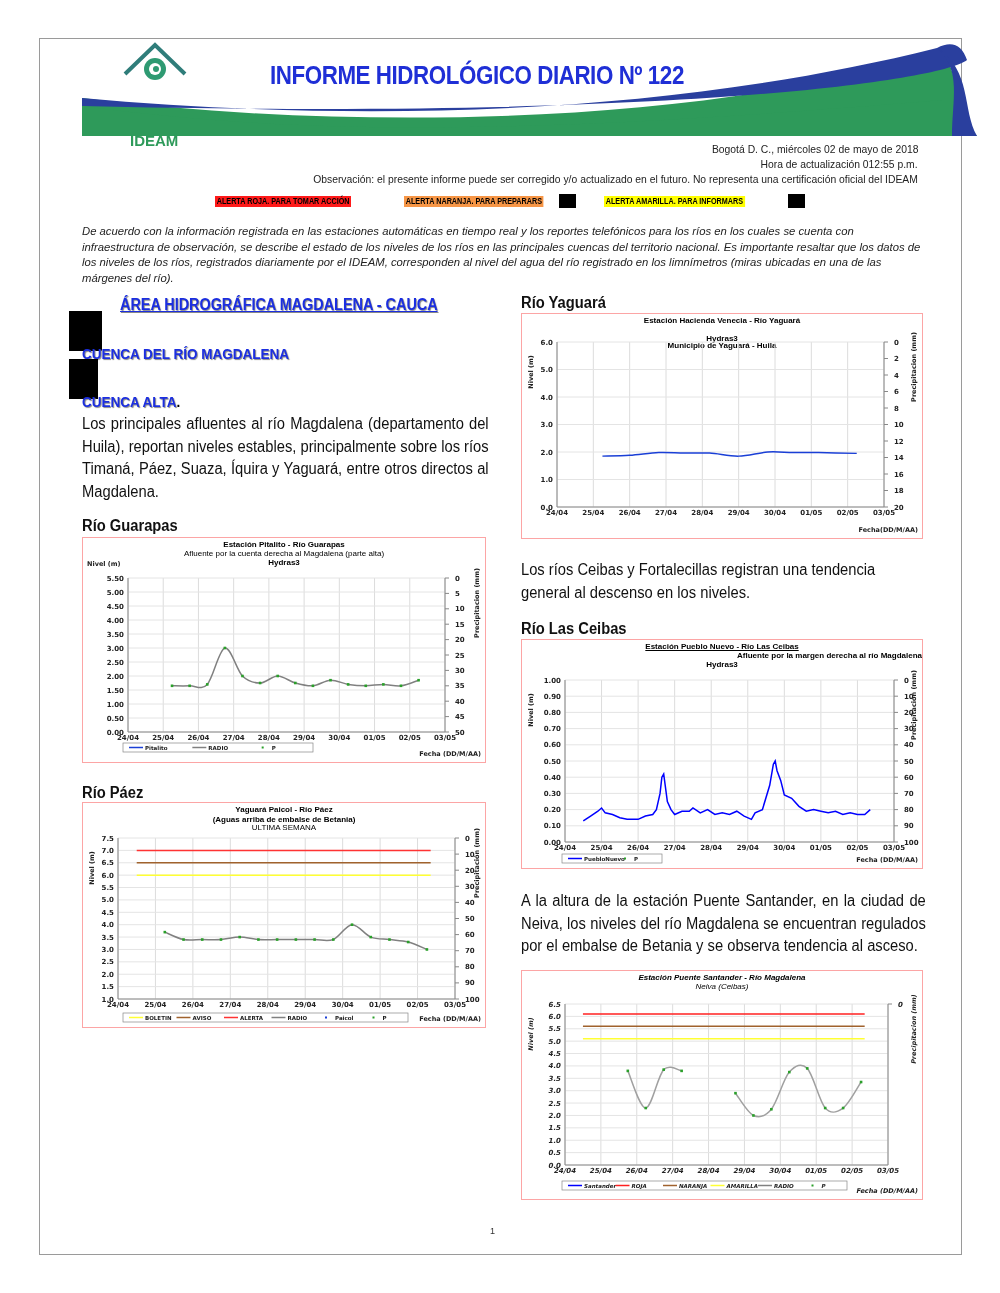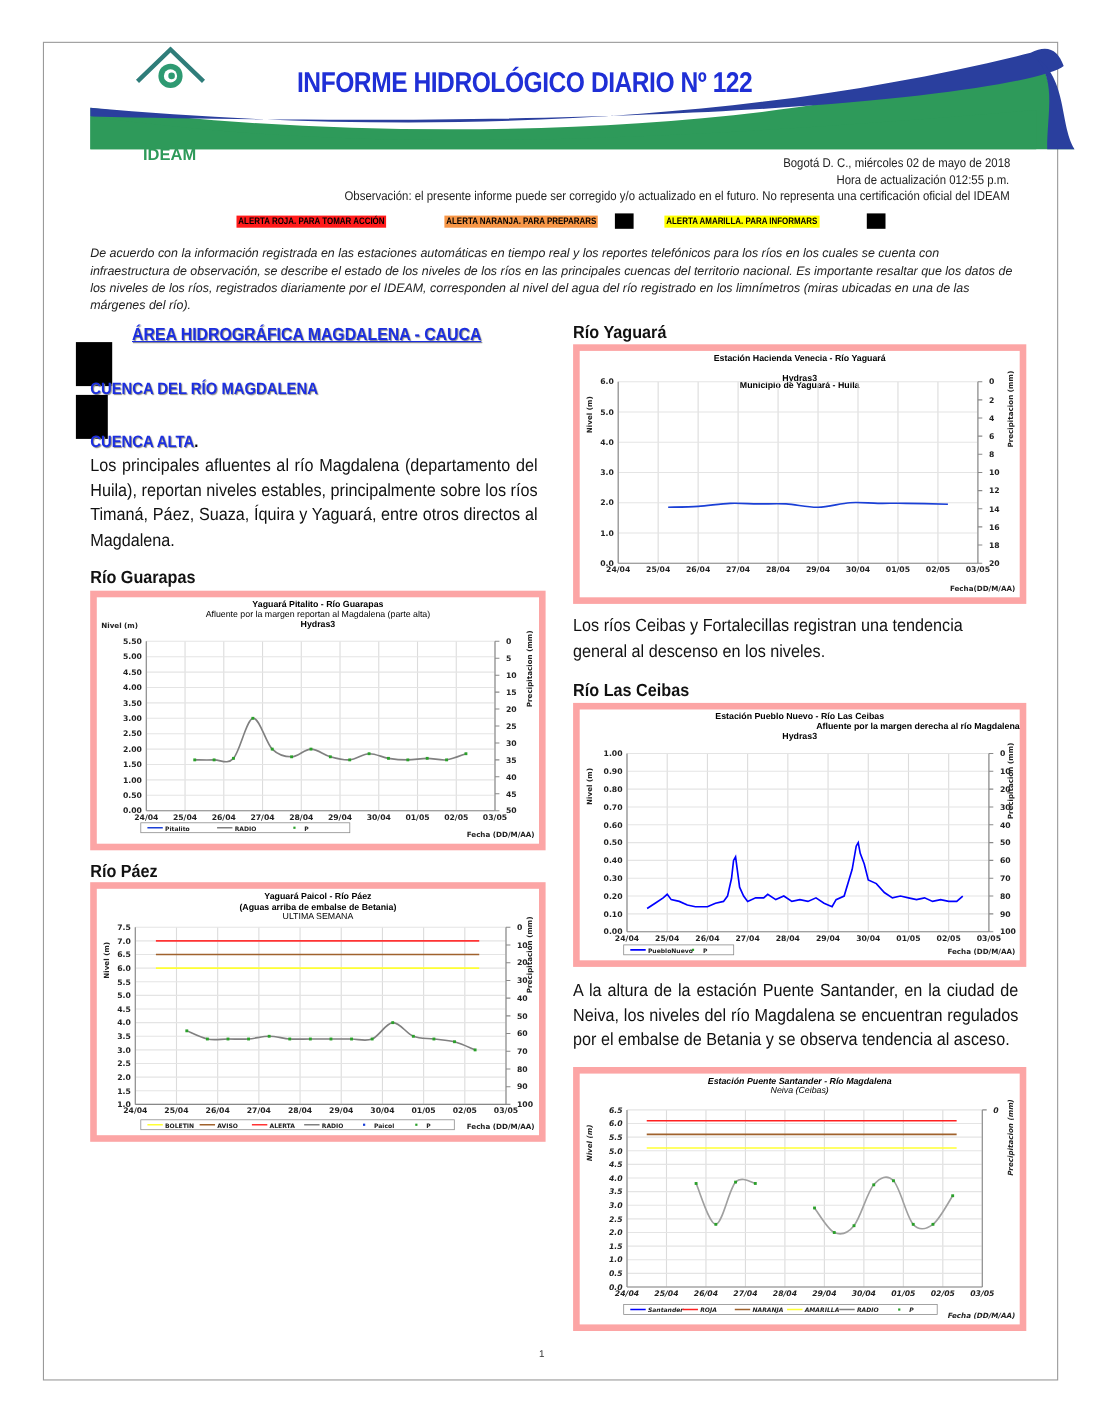--- a/index.html
+++ b/index.html
@@ -9,21 +9,21 @@
   .banner { position: absolute; left: 82px; top: 40px; width: 895px; height: 96px; }
   .title { position: absolute; left: 270px; top: 60px; font-family: "Liberation Sans", sans-serif; font-weight: bold; font-size: 26px; color: #1f2fd6; letter-spacing: -0.5px; transform: scaleX(0.86); transform-origin: left; white-space: nowrap; }
   .right-lines { position: absolute; right: 82px; text-align: right; font-size: 11.5px; color: #222; transform: scaleX(0.9); transform-origin: right; white-space: nowrap; }
   .alert { position: absolute; top: 196px; height: 11px; font-size: 8.5px; font-weight: bold; line-height: 11px; padding: 0 2px; transform: scaleX(0.85); transform-origin: left; white-space: nowrap; }
   .blk { position: absolute; background: #000; }
   .intro { position: absolute; left: 82px; top: 224px; width: 840px; font-size: 11.3px; font-style: italic; line-height: 15.5px; color: #222; }
   .area-title { position: absolute; left: 120px; top: 296px; font-size: 16px; font-weight: bold; color: #1b2ee0; text-decoration: underline; text-shadow: 1px 1px 1px #888; transform: scaleX(0.9); transform-origin: left; white-space: nowrap; }
   .cuenca { position: absolute; left: 82px; font-size: 15px; font-weight: bold; color: #1b2ee0; text-shadow: 1px 1px 1px #888; transform: scaleX(0.9); transform-origin: left; white-space: nowrap; }
   .body-text { position: absolute; font-size: 16px; line-height: 22.5px; color: #111; transform: scaleX(0.92); transform-origin: left; }
   .river-h { position: absolute; font-size: 16px; font-weight: bold; color: #111; transform: scaleX(0.92); transform-origin: left; white-space: nowrap; }
-  .chart { position: absolute; border: 6px solid #fca5a5; background: #fff; }
+  .chart { position: absolute; border: 1px solid #fca5a5; background: #fff; }
   .chart svg { position: absolute; left: 0; top: 0; }
   .ctitle { position: absolute; left: 0; right: 0; text-align: center; font-size: 8px; line-height: 9px; }
   .b { font-weight: bold; }
   .footer-num { position: absolute; left: 490px; top: 1226px; font-size: 9px; color: #333; }
   svg text { font-family: "DejaVu Sans", sans-serif; }
 </style>
 </head>
 <body>
 
 <div class="page"></div>
@@ -59,22 +59,22 @@
 
 <div class="area-title">ÁREA HIDROGRÁFICA MAGDALENA - CAUCA</div>
 <div class="blk" style="left:69px;top:311px;width:33px;height:40px;"></div>
 <div class="cuenca" style="top:345px;">CUENCA DEL RÍO MAGDALENA</div>
 <div class="blk" style="left:69px;top:359px;width:29px;height:40px;"></div>
 <div class="cuenca" style="top:393px;"><span>CUENCA ALTA</span><span style="color:#000;text-shadow:none;">.</span></div>
 <div class="body-text" style="left:82px;top:413px;width:442px;text-align:justify;">Los principales afluentes al río Magdalena (departamento del Huila), reportan niveles estables, principalmente sobre los ríos Timaná, Páez, Suaza, Íquira y Yaguará, entre otros directos al Magdalena.</div>
 
 <div class="river-h" style="left:82px;top:517px;">Río Guarapas</div>
 <div class="chart" id="chart-guarapas" style="left:82px;top:537px;width:402px;height:224px;">
-    <div class="ctitle b" style="top: 2px;">Yaguará Pitalito - Río Guarapas</div>
-    <div class="ctitle" style="top: 11px;">Afluente por la margen reportan al Magdalena (parte alta)</div>
+    <div class="ctitle b" style="top: 2px;">Estación Pitalito - Río Guarapas</div>
+    <div class="ctitle" style="top: 11px;">Afluente por la cuenta derecha al Magdalena (parte alta)</div>
     <div class="ctitle b" style="top: 20px;">Hydras3</div>
     <svg width="402" height="224" viewBox="0 0 402 224" style="top: 0px;">
       <line x1="45" x2="45" y1="40" y2="194" stroke="#dcdcdc" stroke-width="1"></line>
       <text x="45" y="202" font-size="7" text-anchor="middle" font-weight="bold" fill="#222">24/04</text>
       <line x1="80.22222222222223" x2="80.22222222222223" y1="40" y2="194" stroke="#dcdcdc" stroke-width="1"></line>
       <text x="80.22222222222223" y="202" font-size="7" text-anchor="middle" font-weight="bold" fill="#222">25/04</text>
       <line x1="115.44444444444444" x2="115.44444444444444" y1="40" y2="194" stroke="#dcdcdc" stroke-width="1"></line>
       <text x="115.44444444444444" y="202" font-size="7" text-anchor="middle" font-weight="bold" fill="#222">26/04</text>
       <line x1="150.66666666666669" x2="150.66666666666669" y1="40" y2="194" stroke="#dcdcdc" stroke-width="1"></line>
       <text x="150.66666666666669" y="202" font-size="7" text-anchor="middle" font-weight="bold" fill="#222">27/04</text>
@@ -354,21 +354,21 @@
       <text x="0" y="0" font-size="6.5" font-weight="bold" fill="#222" transform="translate(394,53) rotate(-90)" text-anchor="middle">Precipitacion (mm)</text>
       <text x="396" y="218" font-size="6.5" font-weight="bold" text-anchor="end" fill="#222">Fecha(DD/M/AA)</text>
       <path d="M80.41666666666666,142.125 C84.95833333333333,141.9875 98.28055555555557,141.89583333333334 107.66666666666667,141.3 C117.05277777777778,140.70416666666668 127.64999999999998,138.91666666666669 136.73333333333332,138.55 C145.81666666666666,138.18333333333334 153.6888888888889,139.00833333333333 162.16666666666669,139.1 C170.64444444444447,139.19166666666666 178.5166666666667,138.59583333333333 187.60000000000002,139.1 C196.68333333333334,139.60416666666666 206.97777777777776,142.30833333333334 216.66666666666666,142.125 C226.35555555555555,141.94166666666666 236.64999999999998,138.59583333333333 245.73333333333332,138 C254.81666666666666,137.40416666666667 262.68888888888887,138.45833333333334 271.16666666666663,138.55 C279.6444444444444,138.64166666666668 286.0027777777778,138.41250000000002 296.6,138.55 C307.19722222222225,138.6875 328.39166666666665,139.2375 334.75,139.375" fill="none" stroke="#1a3fd6" stroke-width="1.5"></path>
     </svg>
   </div>
 
 <div class="body-text" style="left:521px;top:559px;width:440px;">Los ríos Ceibas y Fortalecillas registran una tendencia general al descenso en los niveles.</div>
 
 <div class="river-h" style="left:521px;top:620px;">Río Las Ceibas</div>
 <div class="chart" id="chart-ceibas" style="left:521px;top:639px;width:400px;height:228px;">
-    <div class="ctitle b" style="top: 2px;">Estación Pueblo Nuevo - Río Las Ceibas</div>
+    <div class="ctitle b" style="top: 2px; text-decoration: underline;">Estación Pueblo Nuevo - Río Las Ceibas</div>
     <div class="ctitle b" style="top: 11px; text-align: right;">Afluente por la margen derecha al río Magdalena</div>
     <div class="ctitle b" style="top: 20px;">Hydras3</div>
     <svg width="400" height="228" viewBox="0 0 400 228" style="top: 0px;">
       <line x1="43" x2="43" y1="40" y2="202" stroke="#dcdcdc" stroke-width="1"></line>
       <text x="43" y="210" font-size="7" text-anchor="middle" font-weight="bold" fill="#222">24/04</text>
       <line x1="79.55555555555556" x2="79.55555555555556" y1="40" y2="202" stroke="#dcdcdc" stroke-width="1"></line>
       <text x="79.55555555555556" y="210" font-size="7" text-anchor="middle" font-weight="bold" fill="#222">25/04</text>
       <line x1="116.11111111111111" x2="116.11111111111111" y1="40" y2="202" stroke="#dcdcdc" stroke-width="1"></line>
       <text x="116.11111111111111" y="210" font-size="7" text-anchor="middle" font-weight="bold" fill="#222">26/04</text>
       <line x1="152.66666666666669" x2="152.66666666666669" y1="40" y2="202" stroke="#dcdcdc" stroke-width="1"></line>

